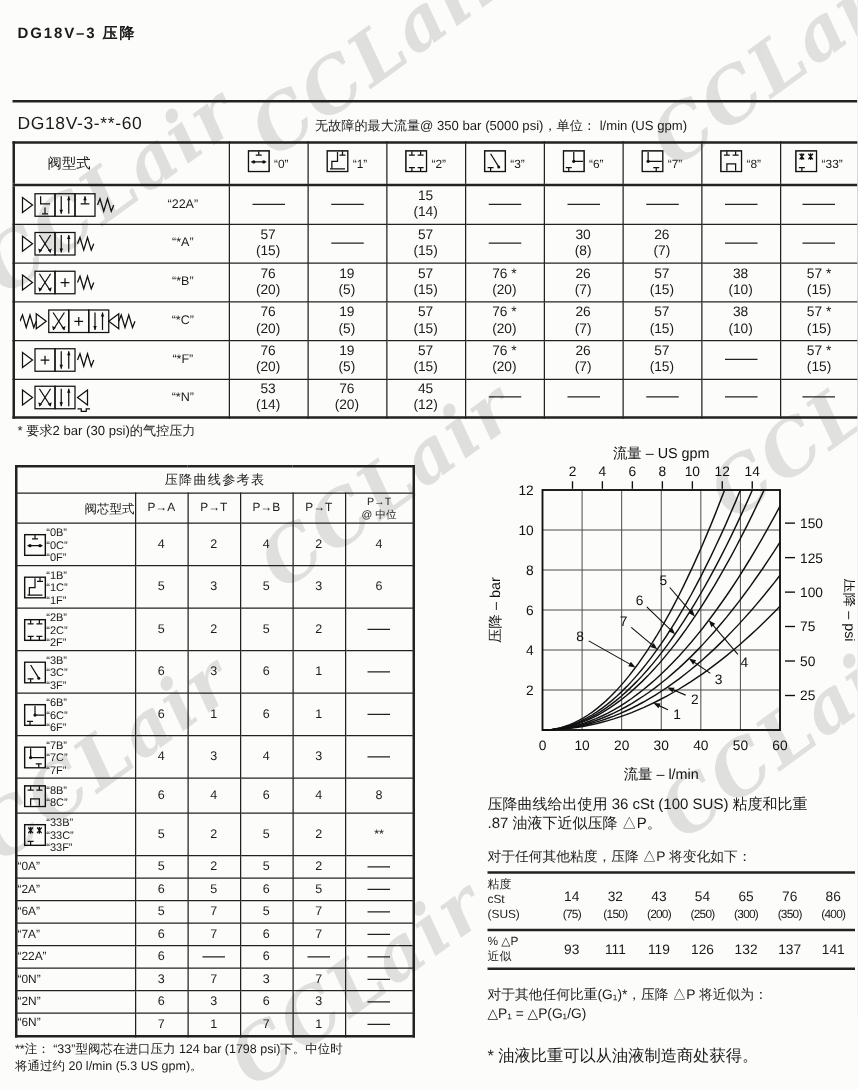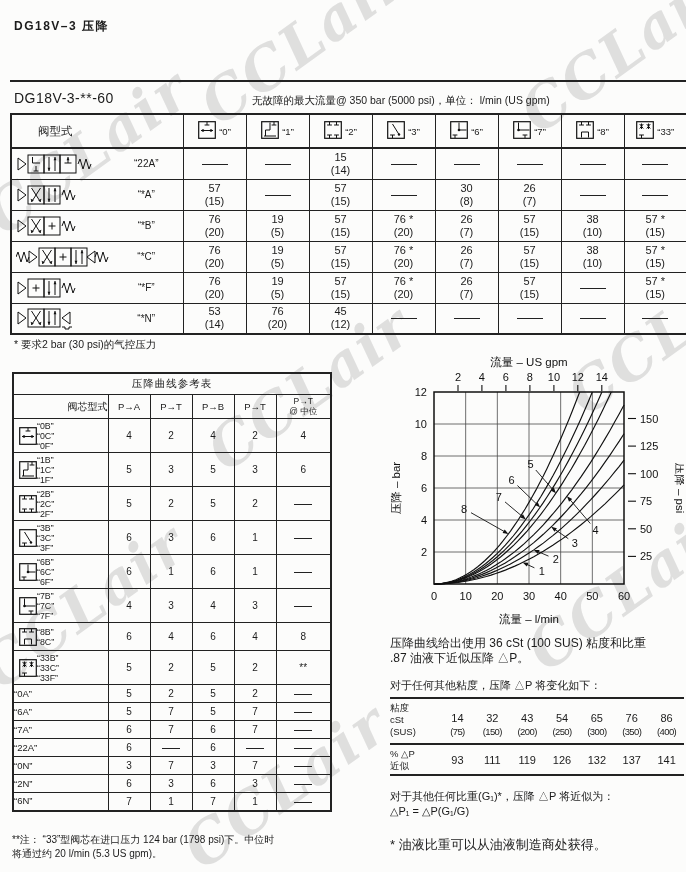--- a/index.html
+++ b/index.html
@@ -608,20 +608,32 @@
         <tr class="h1">
           <td class="symcell2 noicon">
             <span class="sw2">
               <span class="names">“0A”</span>
             </span>
           </td>
           <td><span>5</span></td>
           <td><span>2</span></td>
           <td><span>5</span></td>
           <td><span>2</span></td>
+          <td><span class="dash"></span></td>
+        </tr>
+        <tr class="h1">
+          <td class="symcell2 noicon">
+            <span class="sw2">
+              <span class="names">“2A”</span>
+            </span>
+          </td>
+          <td><span>6</span></td>
+          <td><span>5</span></td>
+          <td><span>6</span></td>
+          <td><span>5</span></td>
           <td><span class="dash"></span></td>
         </tr>
         <tr class="h1">
           <td class="symcell2 noicon">
             <span class="sw2">
               <span class="names">“6A”</span>
             </span>
           </td>
           <td><span>5</span></td>
           <td><span>7</span></td>

